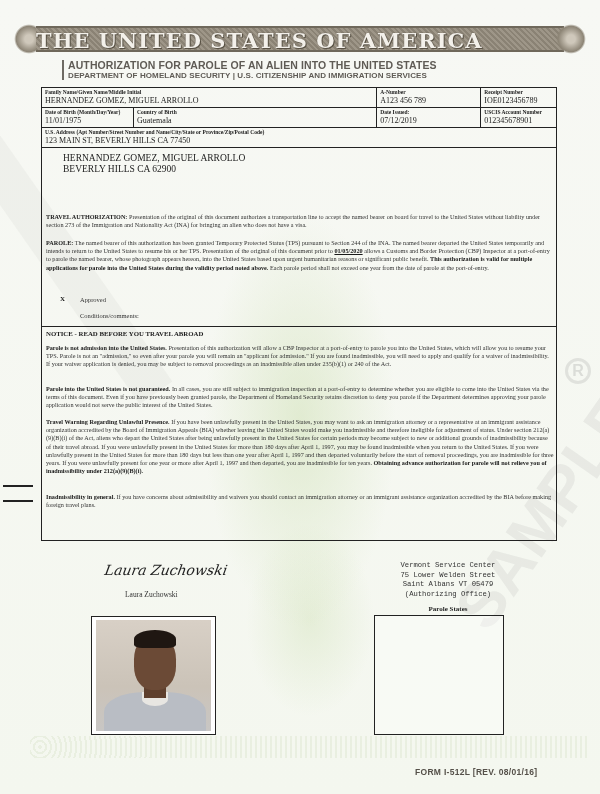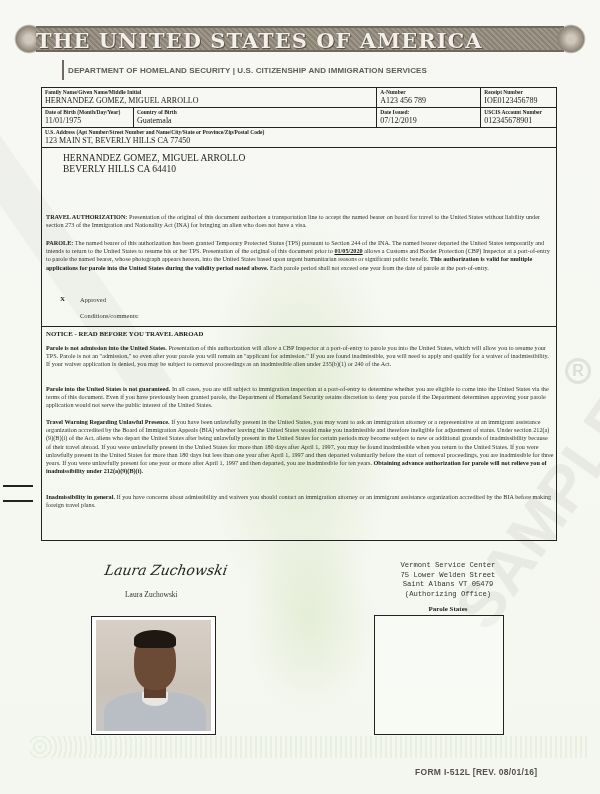--- a/index.html
+++ b/index.html
@@ -118,20 +118,21 @@
   <div class="ornament left"></div>
   <div class="bar">
     <div class="bar-text">THE UNITED STATES OF AMERICA</div>
   </div>
   <div class="ornament right"></div>
 </div>
 
 <div class="title-row">
   <span class="title-sep"></span>
   <div class="title-lines">
+    <div class="l1">AUTHORIZATION FOR PAROLE OF AN ALIEN INTO THE UNITED STATES</div>
     <div class="l2">DEPARTMENT OF HOMELAND SECURITY | U.S. CITIZENSHIP AND IMMIGRATION SERVICES</div>
   </div>
 </div>
 
 <table class="info-table">
   <tbody>
       <tr>
     <td colspan="2" style="width:300px;height:19px;">
       <span class="lbl">Family Name/Given Name/Middle Initial</span>
       <span class="val">HERNANDEZ GOMEZ, MIGUEL ARROLLO</span>
@@ -168,21 +169,21 @@
       <span class="lbl">U.S. Address   (Apt Number/Street Number and Name/City/State or Province/Zip/Postal Code)</span>
       <span class="val">123 MAIN ST, BEVERLY HILLS CA 77450</span>
     </td>
   </tr>
 </tbody>
   </table>
 
 <div class="main-box">
   <div class="mail-block">
     <div>HERNANDEZ GOMEZ, MIGUEL ARROLLO</div>
-    <div>BEVERLY HILLS CA 64410</div>
+    <div>BEVERLY HILLS CA 62900</div>
   </div>
 
   <p class="para" style="top:68px;"><b>TRAVEL AUTHORIZATION:</b><span> Presentation of the original of this document authorizes a transportation line to accept the named bearer on board for travel to the United States without liability under section 273 of the Immigration and Nationality Act (INA) for bringing an alien who does not have a visa.</span></p>
 
   <p class="para" style="top:94px;"><b>PAROLE:</b><span> The named bearer of this authorization has been granted Temporary Protected Status (TPS) pursuant to Section 244 of the INA. The named bearer departed the United States temporarily and intends to return to the United States to resume his or her TPS. Presentation of the original of this document prior to </span><b style="text-decoration:underline;">01/05/2020</b><span> allows a Customs and Border Protection (CBP) Inspector at a port-of-entry to parole the named bearer, whose photograph appears hereon, into the United States based upon urgent humanitarian reasons or significant public benefit. </span><b>This authorization is valid for multiple applications for parole into the United States during the validity period noted above.</b><span> Each parole period shall not exceed one year from the date of parole at the port-of-entry.</span></p>
 
   <div class="approved-x">X</div>
   <div class="approved-lbl">Approved</div>
   <div class="conditions-lbl">Conditions/comments:</div>
 

